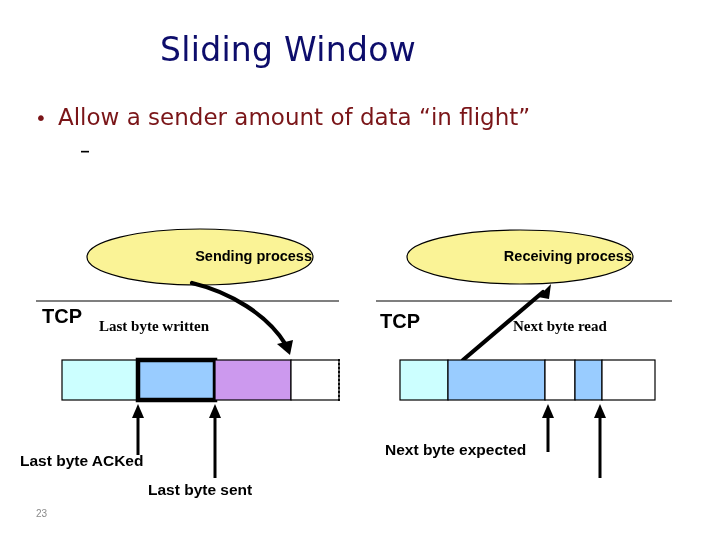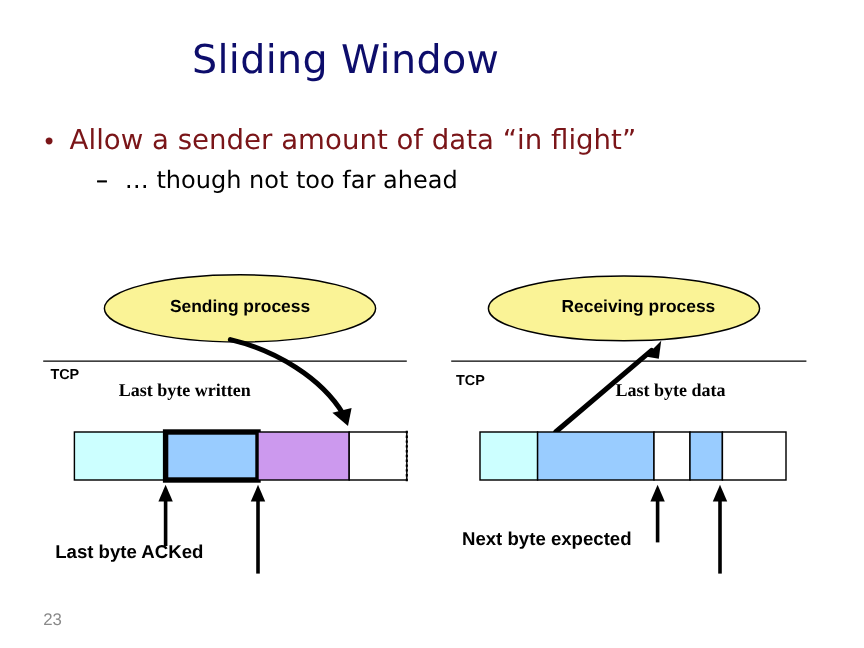--- a/index.html
+++ b/index.html
@@ -82,42 +82,42 @@
     left: 0;
     top: 0;
   }
 
   .ellipse-label {
     position: absolute;
     font-family: "Liberation Sans", sans-serif;
     font-weight: bold;
     font-size: 14.5px;
     color: #000000;
-    text-align: center;
+    text-align: right;
     white-space: nowrap;
   }
 
   .diag-label {
     position: absolute;
     font-family: "Liberation Sans", sans-serif;
     font-weight: bold;
     color: #000000;
     white-space: nowrap;
   }
-  .lbl-tcp { font-size: 12px; }
+  .lbl-tcp { font-size: 20px; }
   .lbl-mid { font-size: 15px; font-family: Liberation Serif, serif; }
   .lbl-bot { font-size: 15.5px; }
 
   
   #page-number {
     position: absolute;
     left: 36px;
     top: 508px;
     font-family: "Liberation Sans", sans-serif;
-    font-size: 14px;
+    font-size: 10px;
     color: #8a8a8a;
   }
 </style>
 </head>
 <body>
 
 <div id="slide">
 
   <div id="slide-title">Sliding Window</div>
 
@@ -127,21 +127,20 @@
       <span class="dot">•</span>
       <span>Allow a sender amount of data “in flight”</span>
     </div>
 
     <div class="bullet-l2">
       <span class="dash">–</span>
     </div>
 
     <div class="bullet-l2">
       <span class="dash">–</span>
-      <span>… though not too far ahead</span>
     </div>
 
   </div>
 
   <div id="diagram">
 
     <svg id="diagram-svg" width="720" height="540" viewBox="0 0 720 540">
 
       <ellipse cx="200" cy="257" rx="113" ry="28" fill="#FAF396" stroke="#000000" stroke-width="1.2"></ellipse>
 
@@ -180,32 +179,33 @@
 
       <line x1="548" y1="452" x2="548" y2="414" stroke="#000000" stroke-width="3"></line>
       <polygon points="548,404 542,418 554,418" fill="#000000"></polygon>
 
       <line x1="600" y1="478" x2="600" y2="414" stroke="#000000" stroke-width="3"></line>
       <polygon points="600,404 594,418 606,418" fill="#000000"></polygon>
     </svg>
 
     <div class="ellipse-label" style="left:88px; top:248px; width:224px;">Sending process</div>
 
-    <div class="ellipse-label" style="left:408px; top:248px; width:224px;padding-left:12px;">Receiving process</div>
+    <div class="ellipse-label" style="left:408px; top:248px; width:224px;">Receiving process</div>
 
     <div class="diag-label lbl-tcp" style="left:42px; top:305px;">TCP</div>
 
     <div class="diag-label lbl-mid" style="left:99px; top:318px;">Last byte written</div>
 
-    <div class="diag-label lbl-bot" style="left:46px; top:452px;">Last byte ACKed</div>
-
+    <div class="diag-label lbl-bot" style="left:20px; top:452px;">Last byte ACKed</div>
+
+    <div class="diag-label lbl-bot" style="left:148px; top:481px;">Last byte sent</div>
 
     <div class="diag-label lbl-tcp" style="left:380px; top:310px;">TCP</div>
 
-    <div class="diag-label lbl-mid" style="left:513px; top:318px;">Last byte data</div>
+    <div class="diag-label lbl-mid" style="left:513px; top:318px;">Next byte read</div>
 
     <div class="diag-label lbl-bot" style="left:385px; top:441px;">Next byte expected</div>
 
 
   </div>
 
   <div id="page-number">23</div>
 
 </div>
 

